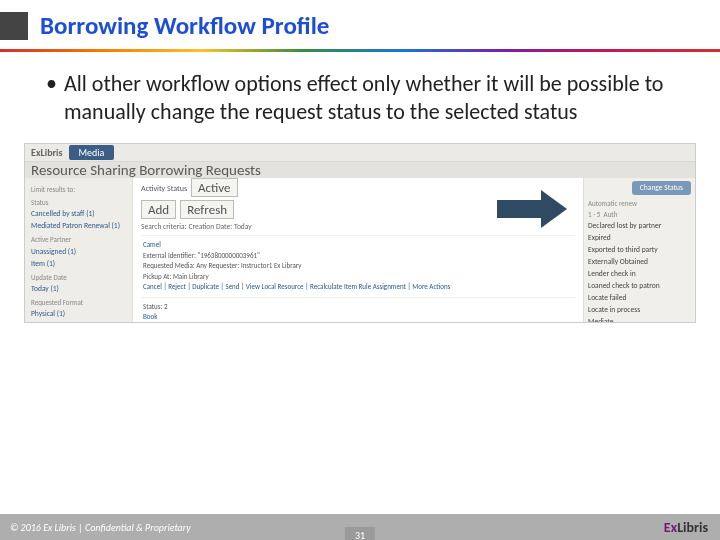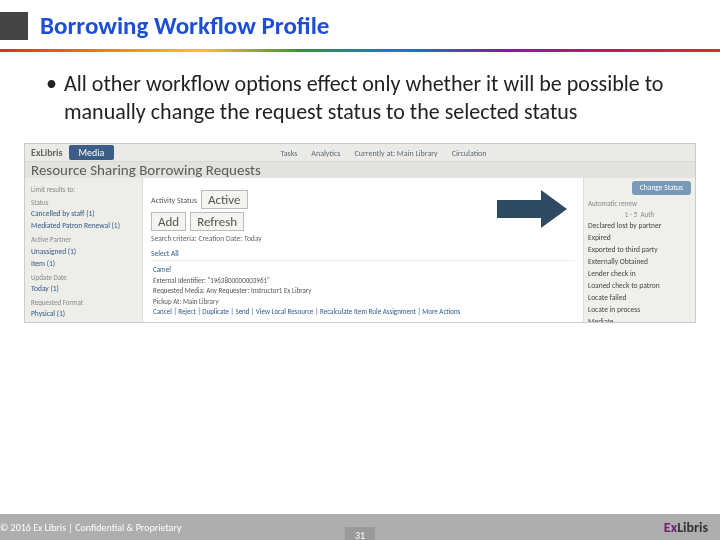--- a/index.html
+++ b/index.html
@@ -98,33 +98,33 @@
     display: flex;
     align-items: center;
     font-size: 15px;
     color: #5a5a5a;
   }
   .shot-body {
     display: flex;
     height: calc(100% - 34px);
   }
   .left-col {
-    width: 118px;
+    width: 108px;
     background: #efede8;
     border-right: 1px solid #ddd;
     padding: 4px 6px;
     font-size: 7.5px;
     line-height: 1.6;
   }
   .left-col .hdr { color: #888; font-size: 7px; margin-top: 2px; }
   .left-col .lnk { color: #2a5a8a; }
   .mid-col {
     flex: 1;
     background: #fff;
-    padding: 12px 8px;
+    padding: 0 8px;
   }
   .act-row {
     display: flex;
     align-items: center;
     gap: 4px;
     margin-bottom: 3px;
   }
   .pill {
     border: 1px solid #bbb;
     background: #f4f4f0;
@@ -198,21 +198,21 @@
     position: absolute;
     left: 0; bottom: 0;
     width: 100%;
     height: 26px;
     background: #aeaeae;
     display: flex;
     align-items: center;
     font-size: 10px;
     color: #fff;
   }
-  .footer .copy { padding-left: 0; }
+  .footer .copy { padding-left: 10px; font-style: italic; }
   .footer .pg {
     position: absolute;
     left: 50%;
     transform: translateX(-50%);
     background: #9a9a9a;
     padding: 2px 10px;
     margin-top: 16px;
   }
   .footer .fl {
     position: absolute;
@@ -233,26 +233,20 @@
 <div class="rainbow"></div>
 
 <div class="bullet-area">
   <div class="bullet">All other workflow options effect only whether it will be possible to manually change the request status to the selected status</div>
 </div>
 
 <div class="shot-wrap">
   <div class="shot-top">
     <span class="logo-txt">ExLibris</span>
     <span class="alma">Media</span>
-    <div class="top-links">
-      <span>Tasks</span>
-      <span>Analytics</span>
-      <span>Currently at: Main Library</span>
-      <span>Circulation</span>
-    </div>
   </div>
   <div class="shot-sub">Resource Sharing Borrowing Requests</div>
 
   <div class="shot-body">
     <div class="left-col">
       <div class="hdr">Limit results to:</div>
       <div class="hdr">Status</div>
       <div class="lnk">Cancelled by staff (1)</div>
       <div class="lnk">Mediated Patron Renewal (1)</div>
       <div class="hdr">Active Partner</div>
@@ -267,40 +261,39 @@
     <div class="mid-col">
       <div class="act-row">
         <span>Activity Status</span>
         <span class="pill">Active</span>
       </div>
       <div class="act-row">
         <span class="pill">Add</span>
         <span class="pill">Refresh</span>
       </div>
       <div class="srch-row">Search criteria:  Creation Date:  Today</div>
-      <div class="sel-all">Select All</div>
 
       <div class="rec">
         <div class="b">Camel</div>
         <div>External Identifier: "1963800000003961"</div>
         <div>Requested Media: Any   Requester: Instructor1 Ex Library</div>
         <div>Pickup At: Main Library</div>
         <div class="b">Cancel | Reject | Duplicate | Send | View Local Resource | Recalculate Item Rule Assignment | More Actions</div>
       </div>
       <div class="rec">
         <div>Status: 2</div>
         <div class="b">Book</div>
 
       </div>
     </div>
 
     <div class="right-col">
       <span class="chg">Change Status</span>
       <div style="clear:both;font-size:7px;color:#888">Automatic renew</div>
-      <div style="text-align:center;font-size:7px;color:#888">
+      <div style="text-align:left;font-size:7px;color:#888">
         <span>1 - 5</span>
         &nbsp;<span>Auth</span>
       </div>
       <div>Declared lost by partner</div>
       <div>Expired</div>
       <div>Exported to third party</div>
       <div>Externally Obtained</div>
       <div>Lender check in</div>
       <div>Loaned check to patron</div>
       <div>Locate failed</div>

